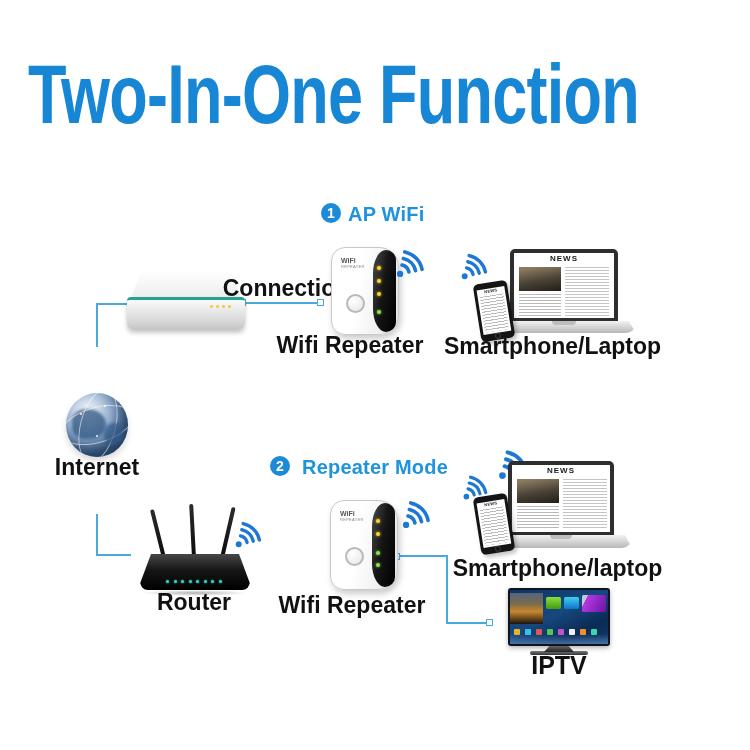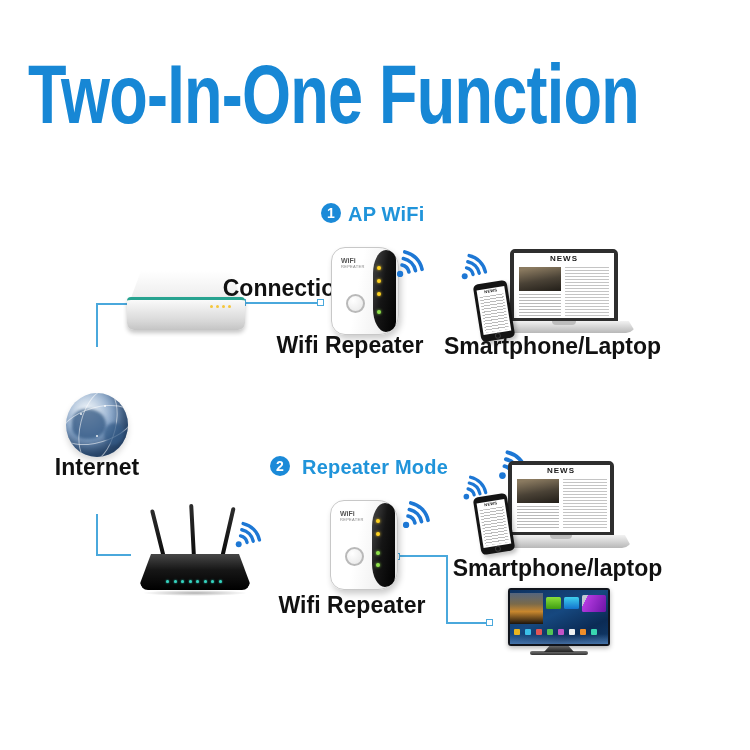--- a/index.html
+++ b/index.html
@@ -248,20 +248,21 @@
     <div class="router-shadow"></div>
   </div>
   <div class="wifi" style="left:233px; top:518px;">
     <svg width="32" height="32" viewBox="0 0 28 28" fill="none">
       <path d="M6.6 15.7 A7.5 7.5 0 0 1 12.3 21.4" stroke="#1d77d4" stroke-width="3" stroke-linecap="round"></path>
       <path d="M7.7 10.3 A13 13 0 0 1 17.7 20.3" stroke="#1d77d4" stroke-width="3" stroke-linecap="round"></path>
       <path d="M8.9 4.9 A18.5 18.5 0 0 1 23.1 19.2" stroke="#1d77d4" stroke-width="3" stroke-linecap="round"></path>
       <circle cx="5" cy="23" r="2.6" fill="#1d77d4"></circle>
     </svg>
   </div>
+  <div class="dev-label" style="left:134px; top:589px; width:120px;">Router</div>
 
   <div class="repeater" style="left:330px; top:500px; height:90px;">
     <div class="rep-body">
       <div class="rep-brand">
         <span class="b1">WiFi</span>
         <span class="b2">REPEATER</span>
       </div>
       <div class="rep-btn"></div>
       <div class="rep-panel">
         <div class="rep-led y" style="top:16px;"></div>
@@ -331,14 +332,15 @@
           <div class="dock-i" style="background:#f0f0f0;"></div>
           <div class="dock-i" style="background:#ef8e2a;"></div>
           <div class="dock-i" style="background:#39d6b0;"></div>
         </div>
         <div class="tv-floor"></div>
       </div>
     </div>
     <div class="tv-stand"></div>
     <div class="tv-base"></div>
   </div>
+  <div class="dev-label" style="left:503px; top:651px; width:112px; font-size:25px;">IPTV</div>
 
 </div>
 
 </body></html>

